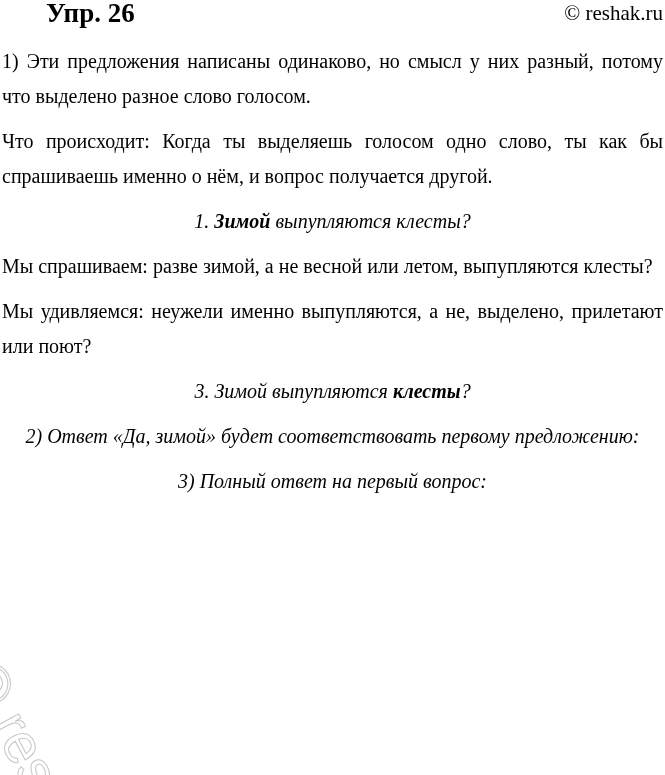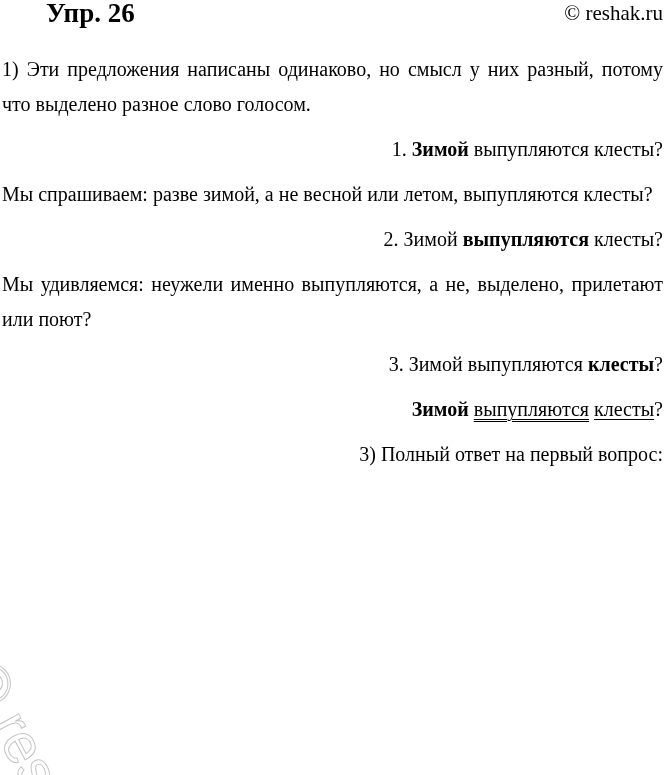--- a/index.html
+++ b/index.html
@@ -40,25 +40,26 @@
   }
   .content {
     position: absolute;
     left: 2px;
     top: 44px;
     width: 661px;
     font-size: 20px;
     line-height: 35px;
   }
   .content p {
-    margin: 8px 0 10px 0;
+    margin: 0 0 10px 0;
     text-align: justify;
   }
   .content p.nojust {
-    text-align: right;
+    text-align: center;
+    font-style: italic;
   }
   b { font-weight: bold; }
   .u1 {
     text-decoration: underline;
     text-underline-offset: 3px;
     text-decoration-thickness: 1px;
   }
   .u2 {
     text-decoration: underline double;
     text-underline-offset: 3px;
@@ -82,29 +83,29 @@
 </head>
 <body>
 
 <div class="header">
   <span class="title">Упр. 26</span>
   <span class="site">© reshak.ru</span>
 </div>
 
 <div class="content">
   <p>1) Эти предложения написаны одинаково, но смысл у них разный, потому что выделено разное слово голосом.</p>
+  <p>Что происходит: Когда ты выделяешь голосом одно слово, ты как бы спрашиваешь именно о нём, и вопрос получается другой.</p>
 
   <p class="nojust"><span>1.</span> <b>Зимой</b> <span>выпупляются клесты?</span></p>
   <p>Мы спрашиваем: разве зимой, а не весной или летом, выпупляются клесты?</p>
 
-  <p class="nojust"><span>2. Зимой</span> <b>выпупляются</b> <span>клесты?</span></p>
   <p>Мы удивляемся: неужели именно выпупляются, а не, выделено, прилетают или поют?</p>
 
   <p class="nojust"><span>3. Зимой выпупляются</span> <b>клесты</b><span>?</span></p>
 
+  <p class="nojust">2) Ответ «Да, зимой» будет соответствовать первому предложению:</p>
 
-  <p class="nojust"><b>Зимой</b> <span class="u2">выпупляются</span> <span class="u1">клесты</span><span>?</span></p>
 
   <p class="nojust">3) Полный ответ на первый вопрос:</p>
 
 </div>
 
 <div class="watermark">© reshak.ru</div>
 
 </body></html>

